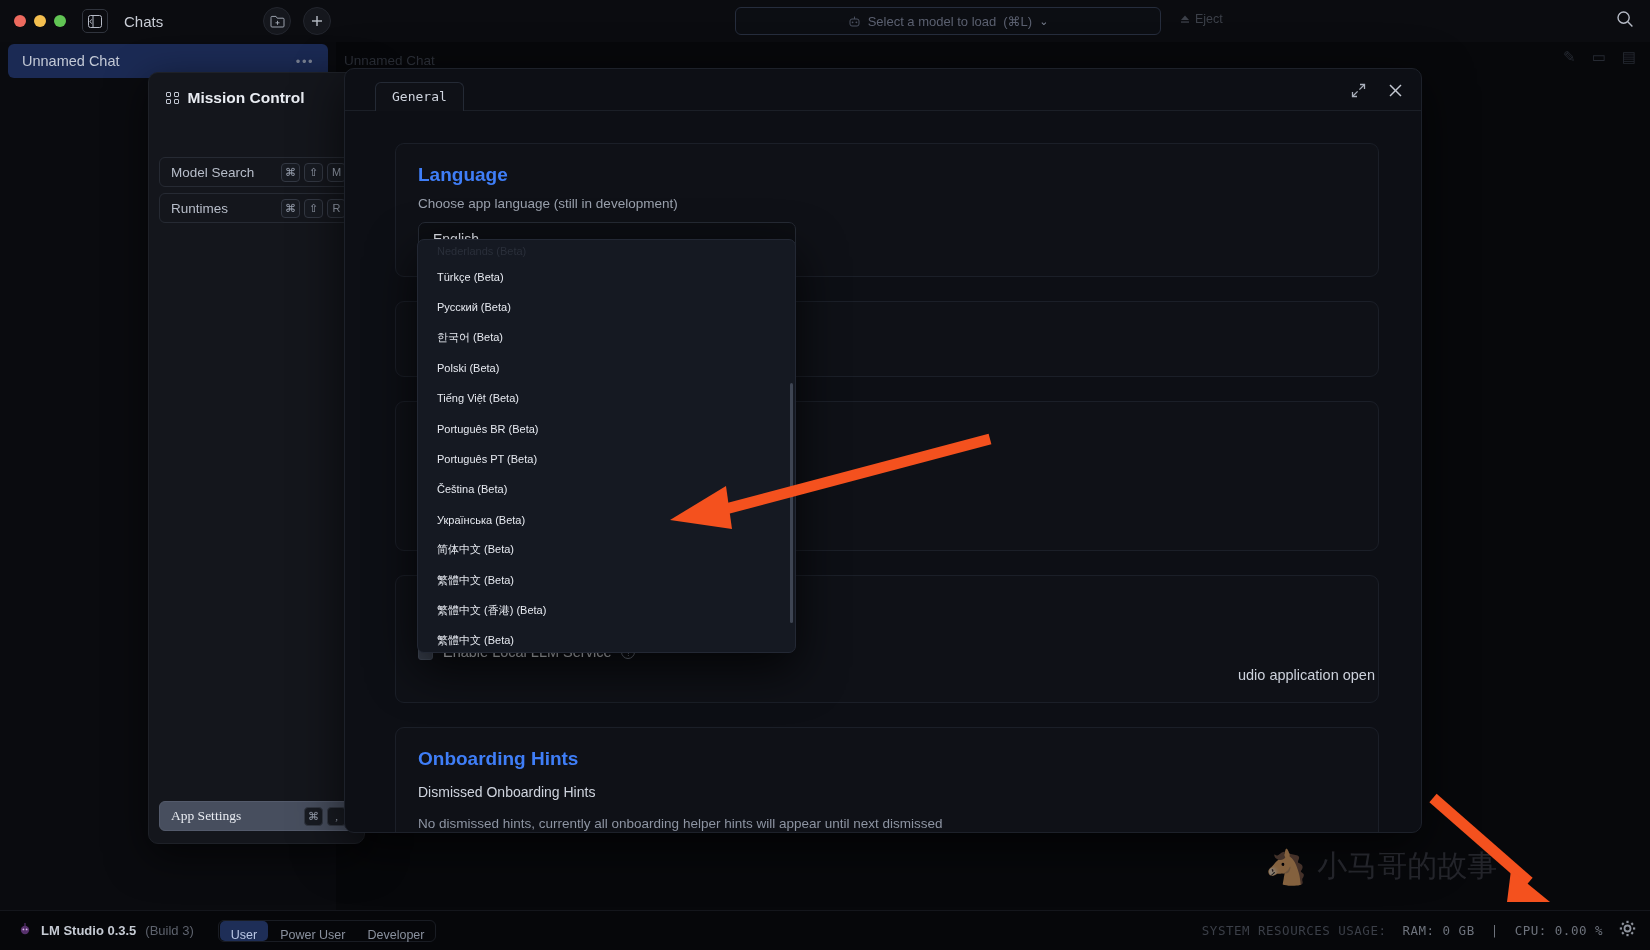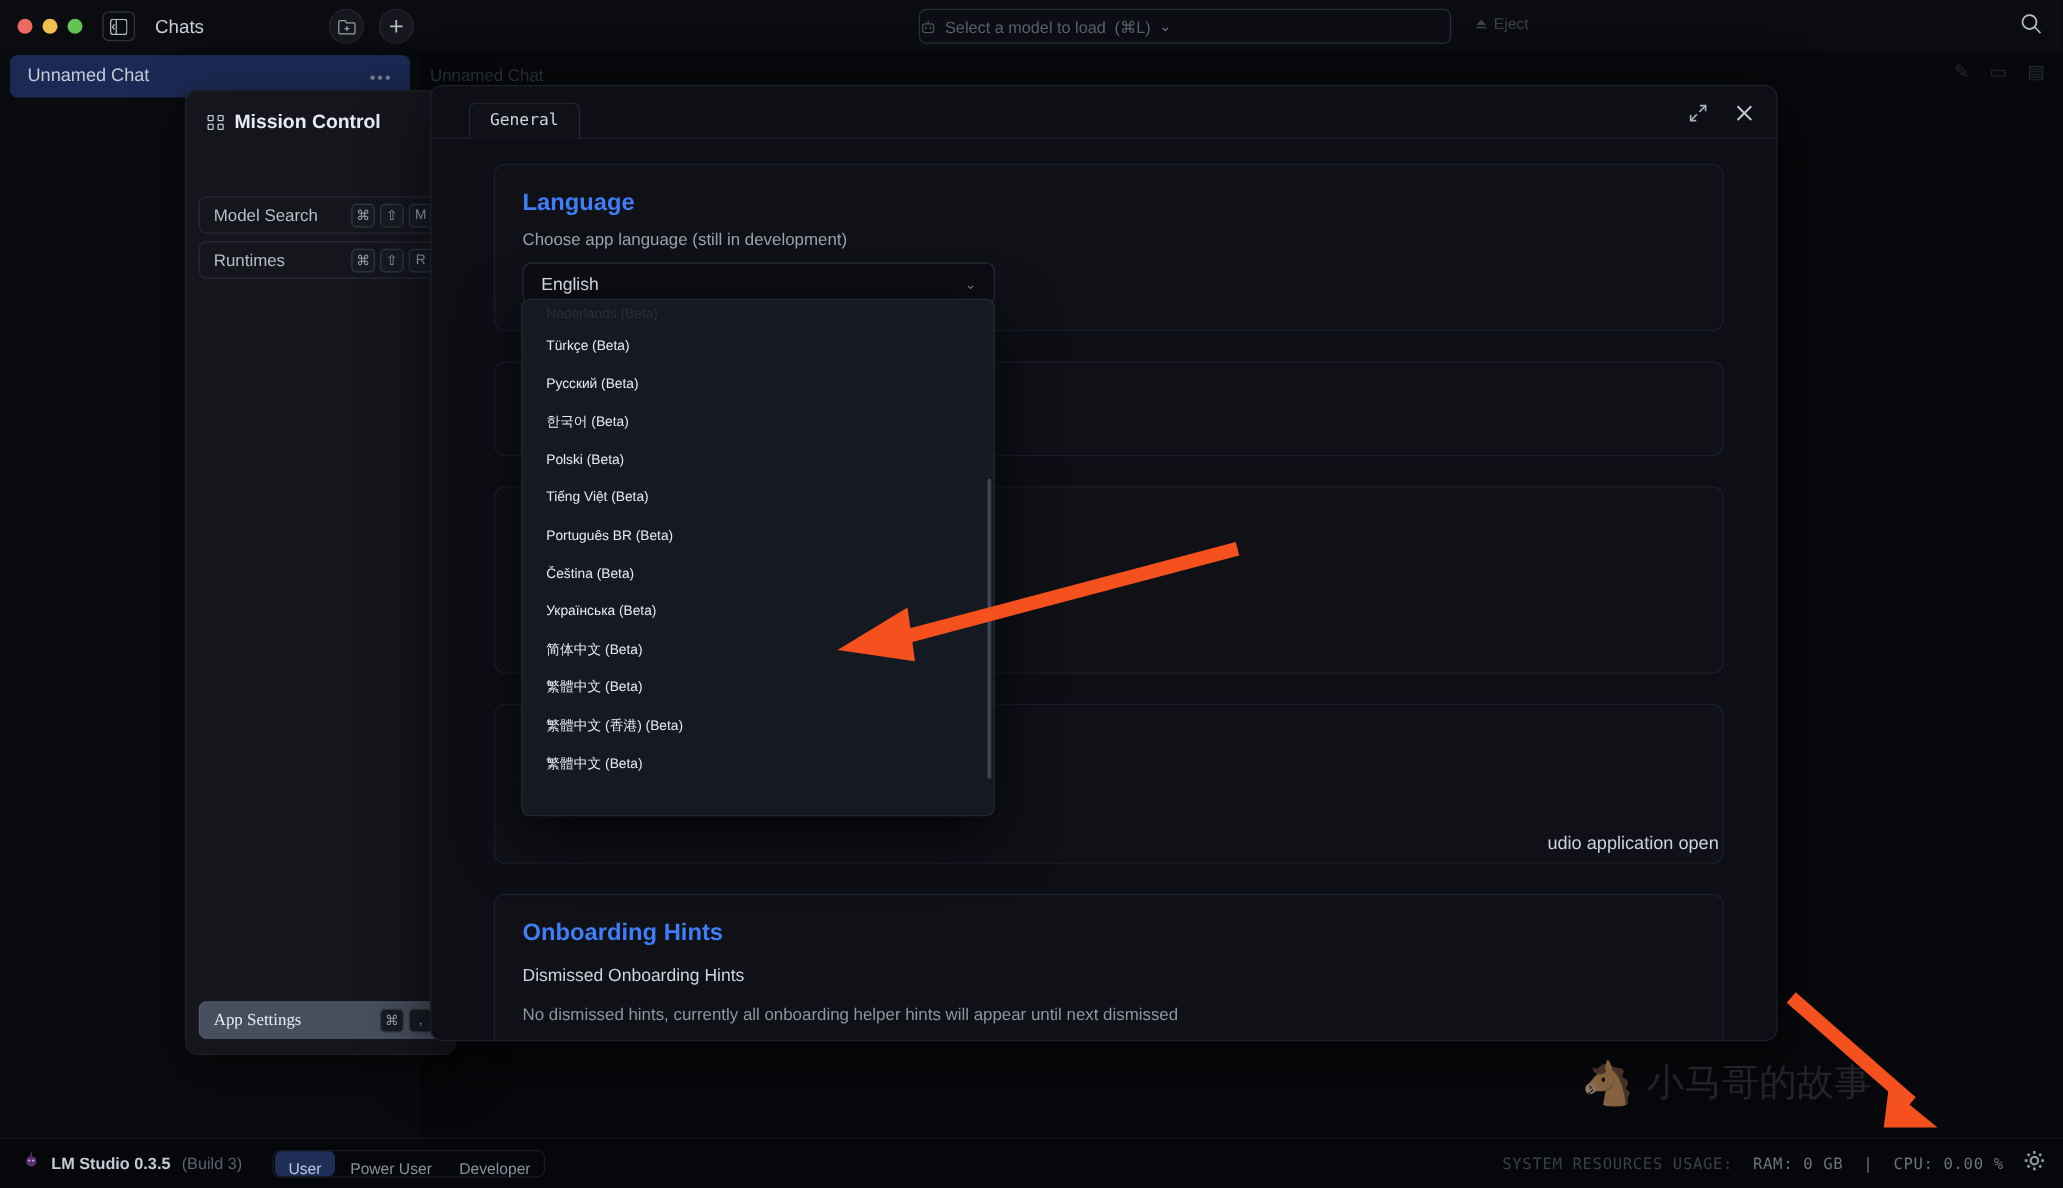--- a/index.html
+++ b/index.html
@@ -34,21 +34,21 @@
   .tb-actions { margin-left: 100px; display: flex; gap: 12px; align-items: center; }
   .round-btn {
     width: 28px; height: 28px; border-radius: 50%;
     background: #15171d; border: 1px solid #23262e;
     display: flex; align-items: center; justify-content: center;
     color: #9aa0ac; font-size: 15px;
   }
   .model-select {
     position: absolute; left: 735px; top: 7px; width: 426px; height: 28px;
     border: 1px solid #262d3d; border-radius: 6px; background: #0c0e13;
-    display: flex; align-items: center; gap: 7px;
+    display: flex; align-items: center; justify-content: center; gap: 7px;
     color: #5b6070; font-size: 13px;
   }
   .eject-btn {
     position: absolute; left: 1180px; top: 12px;
     color: #3c4049; font-size: 12.5px; display: flex; gap: 5px; align-items: center;
   }
   .search-top {
     position: absolute; right: 16px; top: 10px;
     color: #b6bbc6; font-size: 17px;
   }
@@ -133,21 +133,21 @@
   }
   .modal-actions {
     position: absolute; right: 18px; top: 14px; display: flex; gap: 22px;
     color: #aab0bc; font-size: 15px;
   }
 
   .modal-body { padding: 20px 42px 0 50px; position: relative; height: 723px; }
 
   .card {
     border: 1px solid #1b1f28; border-radius: 9px;
-    background: #0f1117; margin-bottom: 24px; padding: 20px 22px;
+    background: #0f1117; margin-bottom: 24px; padding: 20px 22px; margin-top: 12px;
   }
   .card-title { color: #3f7ef7; font-size: 19px; font-weight: 700; margin-bottom: 10px; }
   .card-sub { color: #9aa1ad; font-size: 13.5px; margin-bottom: 11px; }
 
   .select-box {
     height: 34px; border: 1px solid #262b35; border-radius: 7px;
     background: #0c0e13; display: flex; align-items: center;
     justify-content: space-between; padding: 0 14px;
     color: #e4e8ef; font-size: 14px; width: 378px;
   }
@@ -407,20 +407,21 @@
   </div>
 
   <div class="lang-dropdown">
     <div class="lang-item clipped" style="height:22px">Nederlands (Beta)</div>
     <div class="lang-item">Türkçe (Beta)</div>
     <div class="lang-item">Русский (Beta)</div>
     <div class="lang-item">한국어 (Beta)</div>
     <div class="lang-item">Polski (Beta)</div>
     <div class="lang-item">Tiếng Việt (Beta)</div>
     <div class="lang-item">Português BR (Beta)</div>
+    <div class="lang-item">Português PT (Beta)</div>
     <div class="lang-item">Čeština (Beta)</div>
     <div class="lang-item">Українська (Beta)</div>
     <div class="lang-item">简体中文 (Beta)</div>
     <div class="lang-item">繁體中文 (Beta)</div>
     <div class="lang-item">繁體中文 (香港) (Beta)</div>
     <div class="lang-item">繁體中文 (Beta)</div>
     <div class="lang-scrollbar"></div>
   </div>
 
   <svg class="arrow-svg" style="left:660px; top:425px;" width="340" height="120" viewBox="0 0 340 120">

